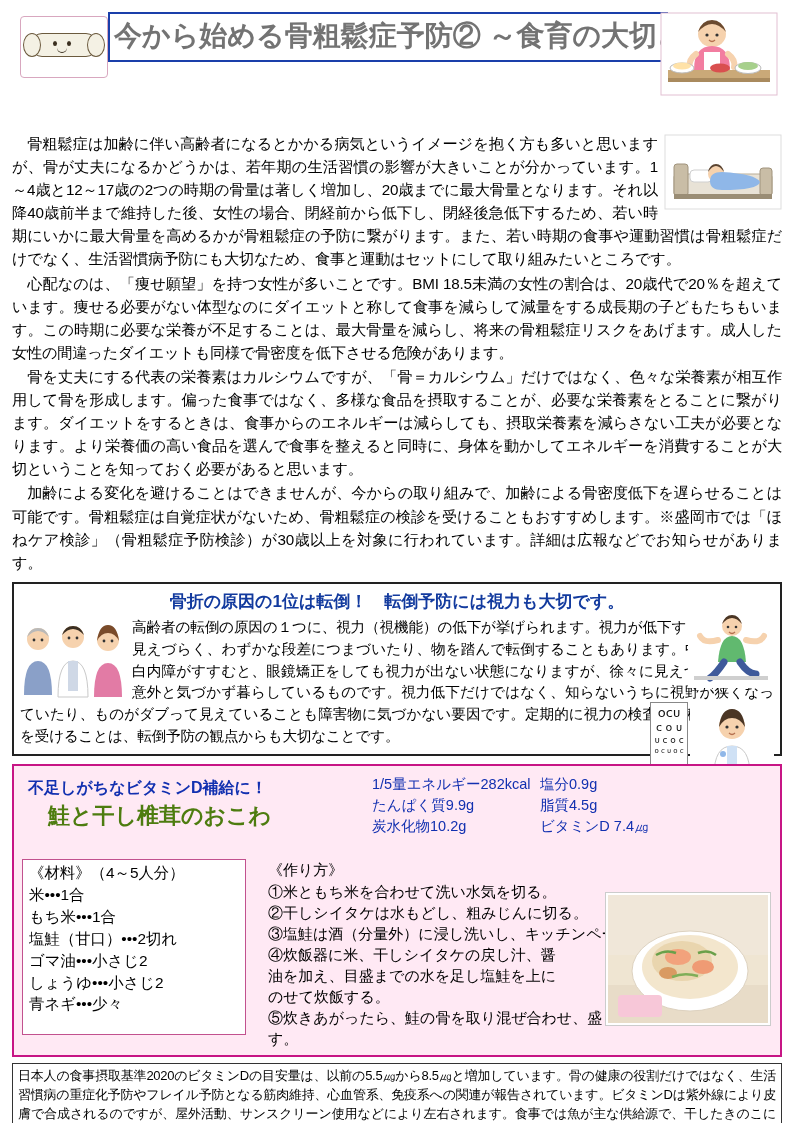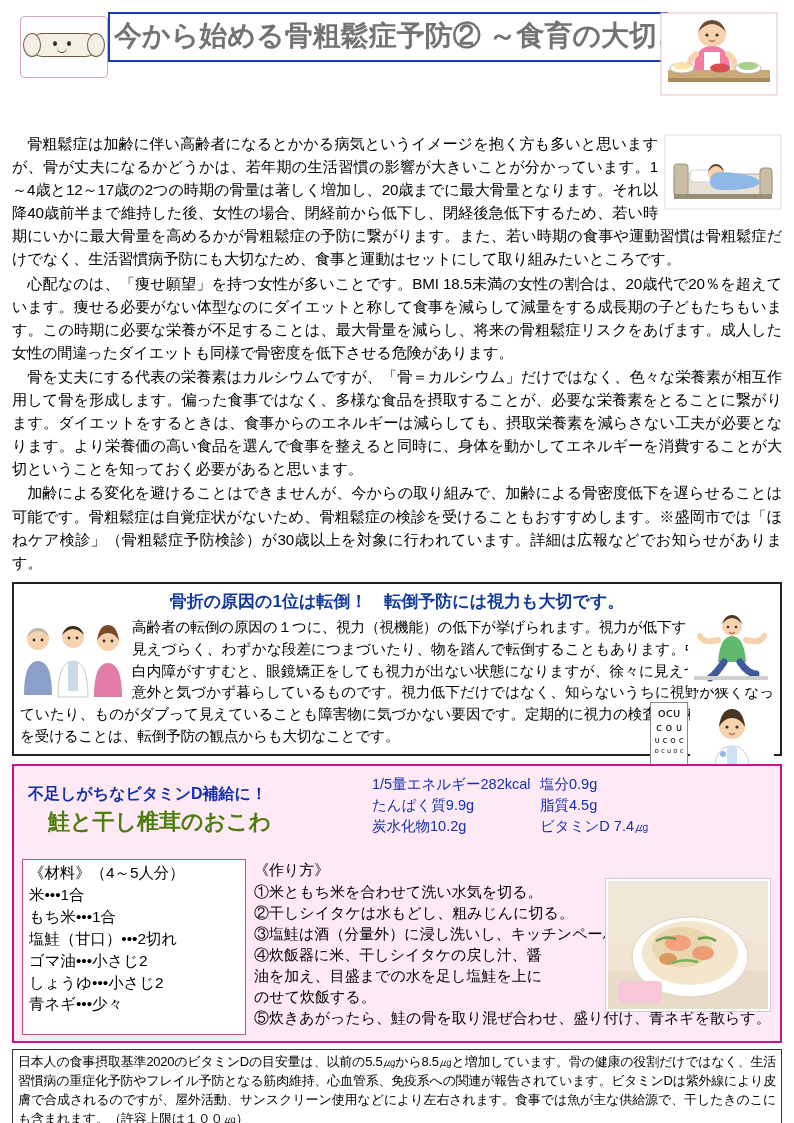--- a/index.html
+++ b/index.html
@@ -190,21 +190,21 @@
   .section-recipe {
     margin-top: 8px;
     border: 2px solid #c71585;
     background: #ffe9f4;
     padding: 6px 8px 6px;
     box-sizing: border-box;
     position: relative;
   }
   .recipe-head {
     display: flex;
-    align-items: flex-end;
+    align-items: center;
   }
   .recipe-head-left { width: 350px; }
   .recipe-sub {
     font-size: 16px;
     color: #1230b0;
     font-weight: bold;
     padding-left: 6px;
   }
   .recipe-title {
     font-size: 22px;
@@ -233,21 +233,21 @@
     background: #fff;
     padding: 2px 6px 4px;
     box-sizing: border-box;
     font-size: 15.4px;
     line-height: 1.42;
     height: 176px;
   }
   .ingredients .ing-title { }
   .steps {
     flex: 1;
-    padding-left: 8px;
+    padding-left: 22px;
     font-size: 15px;
     line-height: 1.4;
     box-sizing: border-box;
   }
   .steps .steps-title { margin-bottom: 1px; }
   .steps ol {
     margin: 0;
     padding: 0;
     list-style: none;
   }

